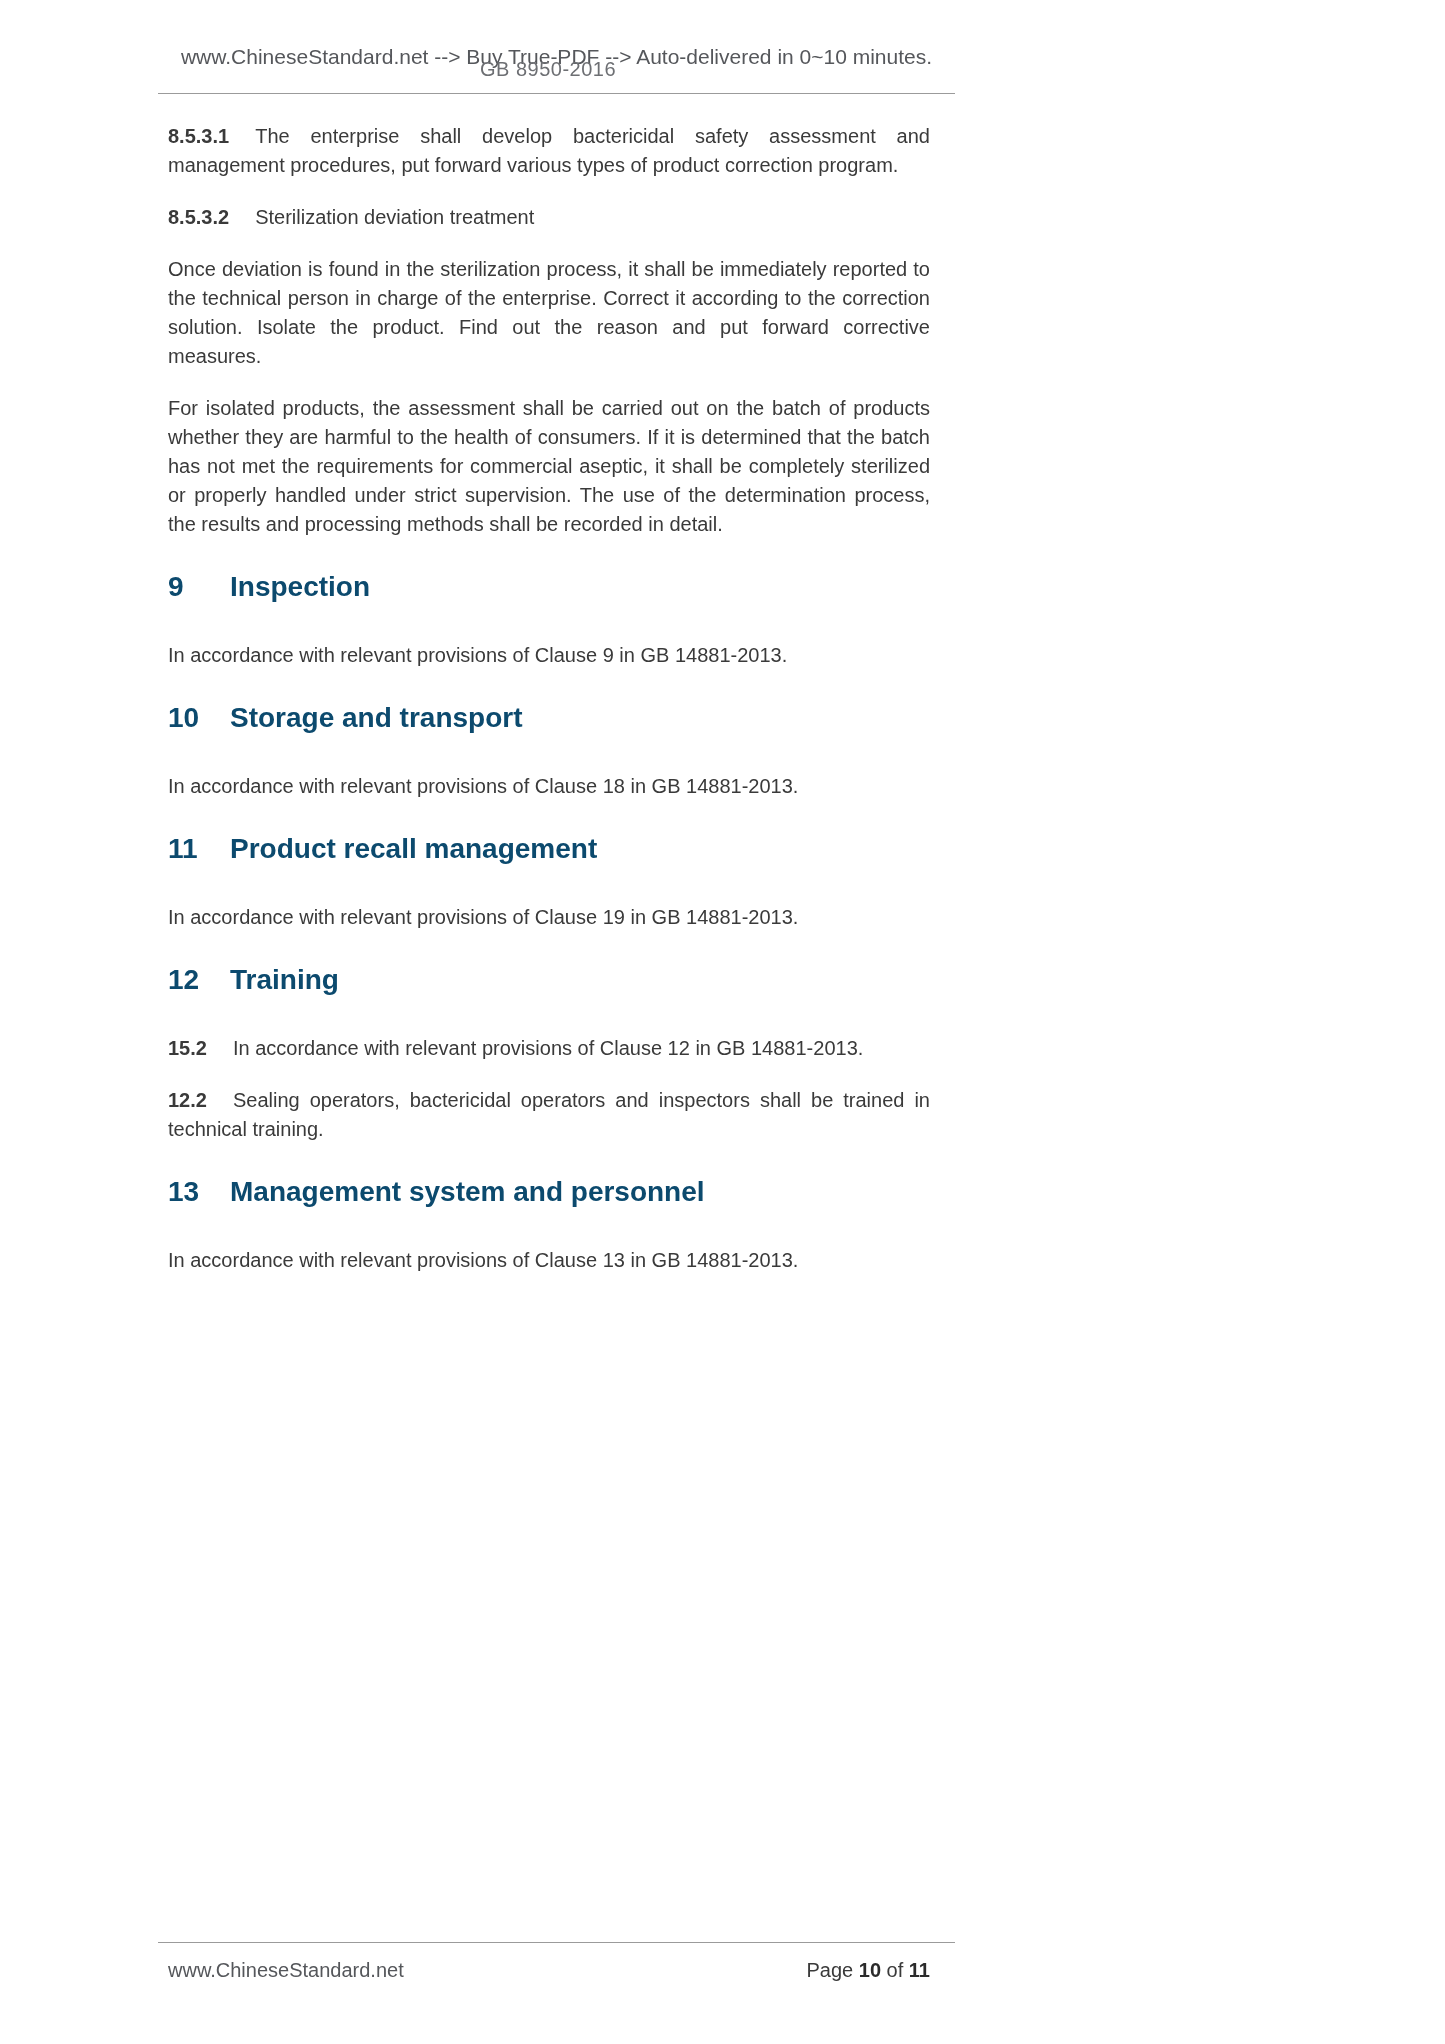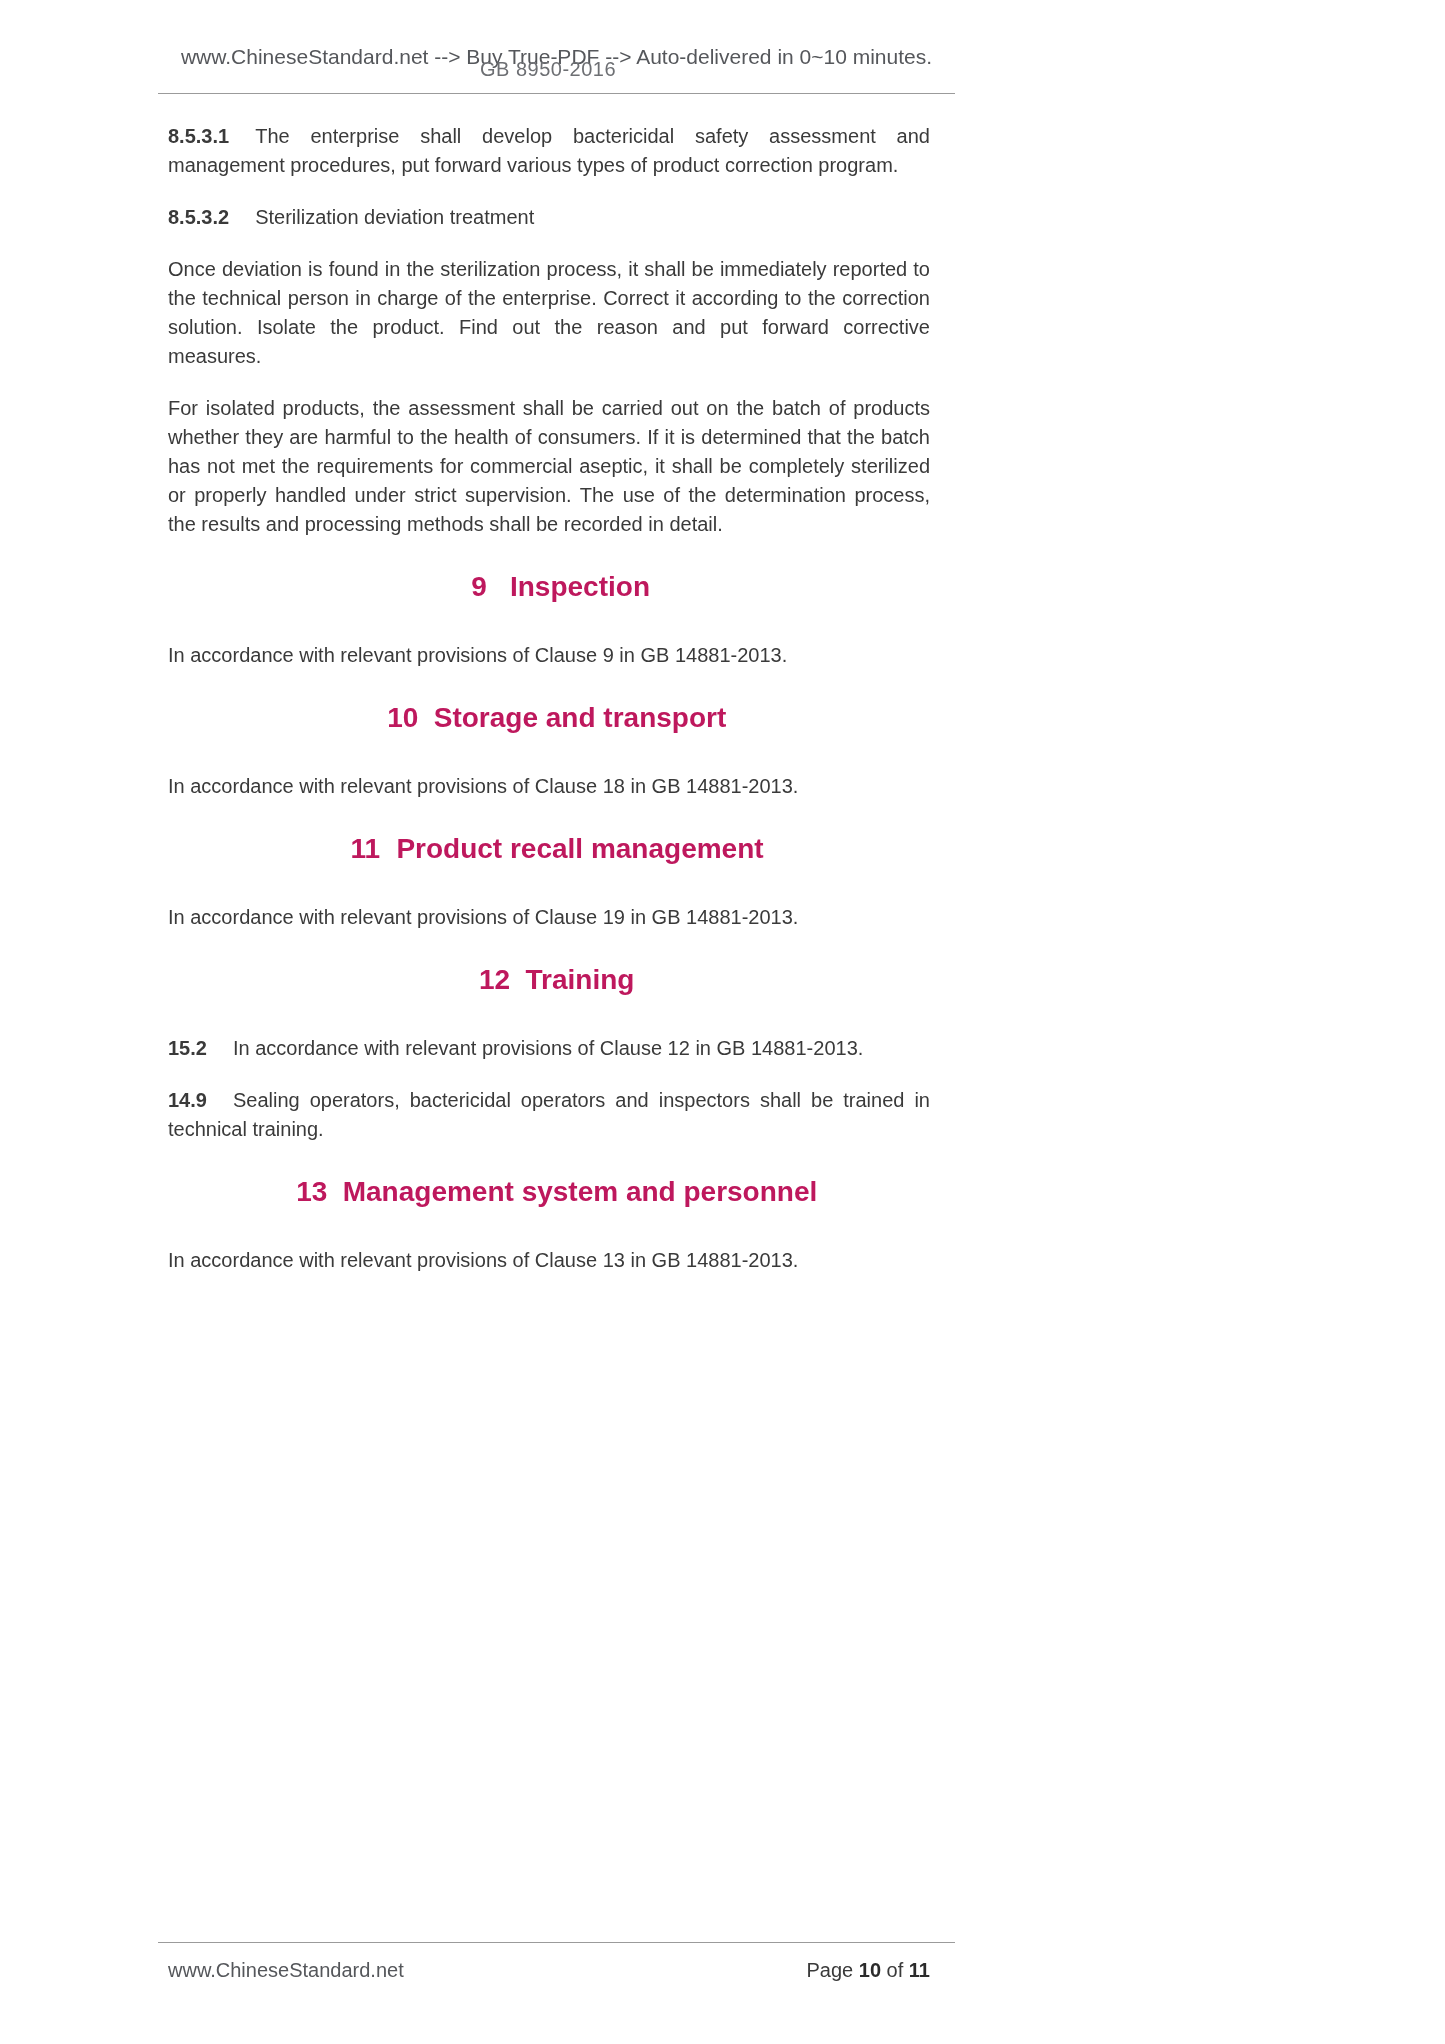--- a/index.html
+++ b/index.html
@@ -48,23 +48,23 @@
     margin: 0 0 23px 0;
     line-height: 29px;
     text-align: justify;
   }
   .plabel { font-weight: bold; margin-right: 26px; }
 
   h2 {
     font-size: 28px;
     line-height: 36px;
     font-weight: bold;
-    color: #be185d;
+    color: #0c4a6e;
     margin: 30px 0 36px 0;
-    text-align: center;
+    text-align: left;
   }
   .hnum { display: inline-block; min-width: 62px; }
 
   .footer { position: absolute; left: 158px; width: 797px; top: 1942px; }
   .footer-row {
     display: flex;
     justify-content: space-between;
     align-items: flex-start;
     margin-top: 16px;
     padding-left: 10px;
@@ -107,21 +107,21 @@
     <p class="body">In accordance with relevant provisions of Clause 18 in GB 14881-2013.</p>
 
     <h2><span class="hnum">11</span><span>Product recall management</span></h2>
 
     <p class="body">In accordance with relevant provisions of Clause 19 in GB 14881-2013.</p>
 
     <h2><span class="hnum">12</span><span>Training</span></h2>
 
     <p class="body"><b class="plabel">15.2</b><span>In accordance with relevant provisions of Clause 12 in GB 14881-2013.</span></p>
 
-    <p class="body"><b class="plabel">14.9</b><span>Sealing operators, bactericidal operators and inspectors shall be trained in technical training.</span></p>
+    <p class="body"><b class="plabel">12.2</b><span>Sealing operators, bactericidal operators and inspectors shall be trained in technical training.</span></p>
 
     <h2><span class="hnum">13</span><span>Management system and personnel</span></h2>
 
     <p class="body">In accordance with relevant provisions of Clause 13 in GB 14881-2013.</p>
 
   </main>
 
   <footer class="footer">
     <div class="rule"></div>
     <div class="footer-row">

